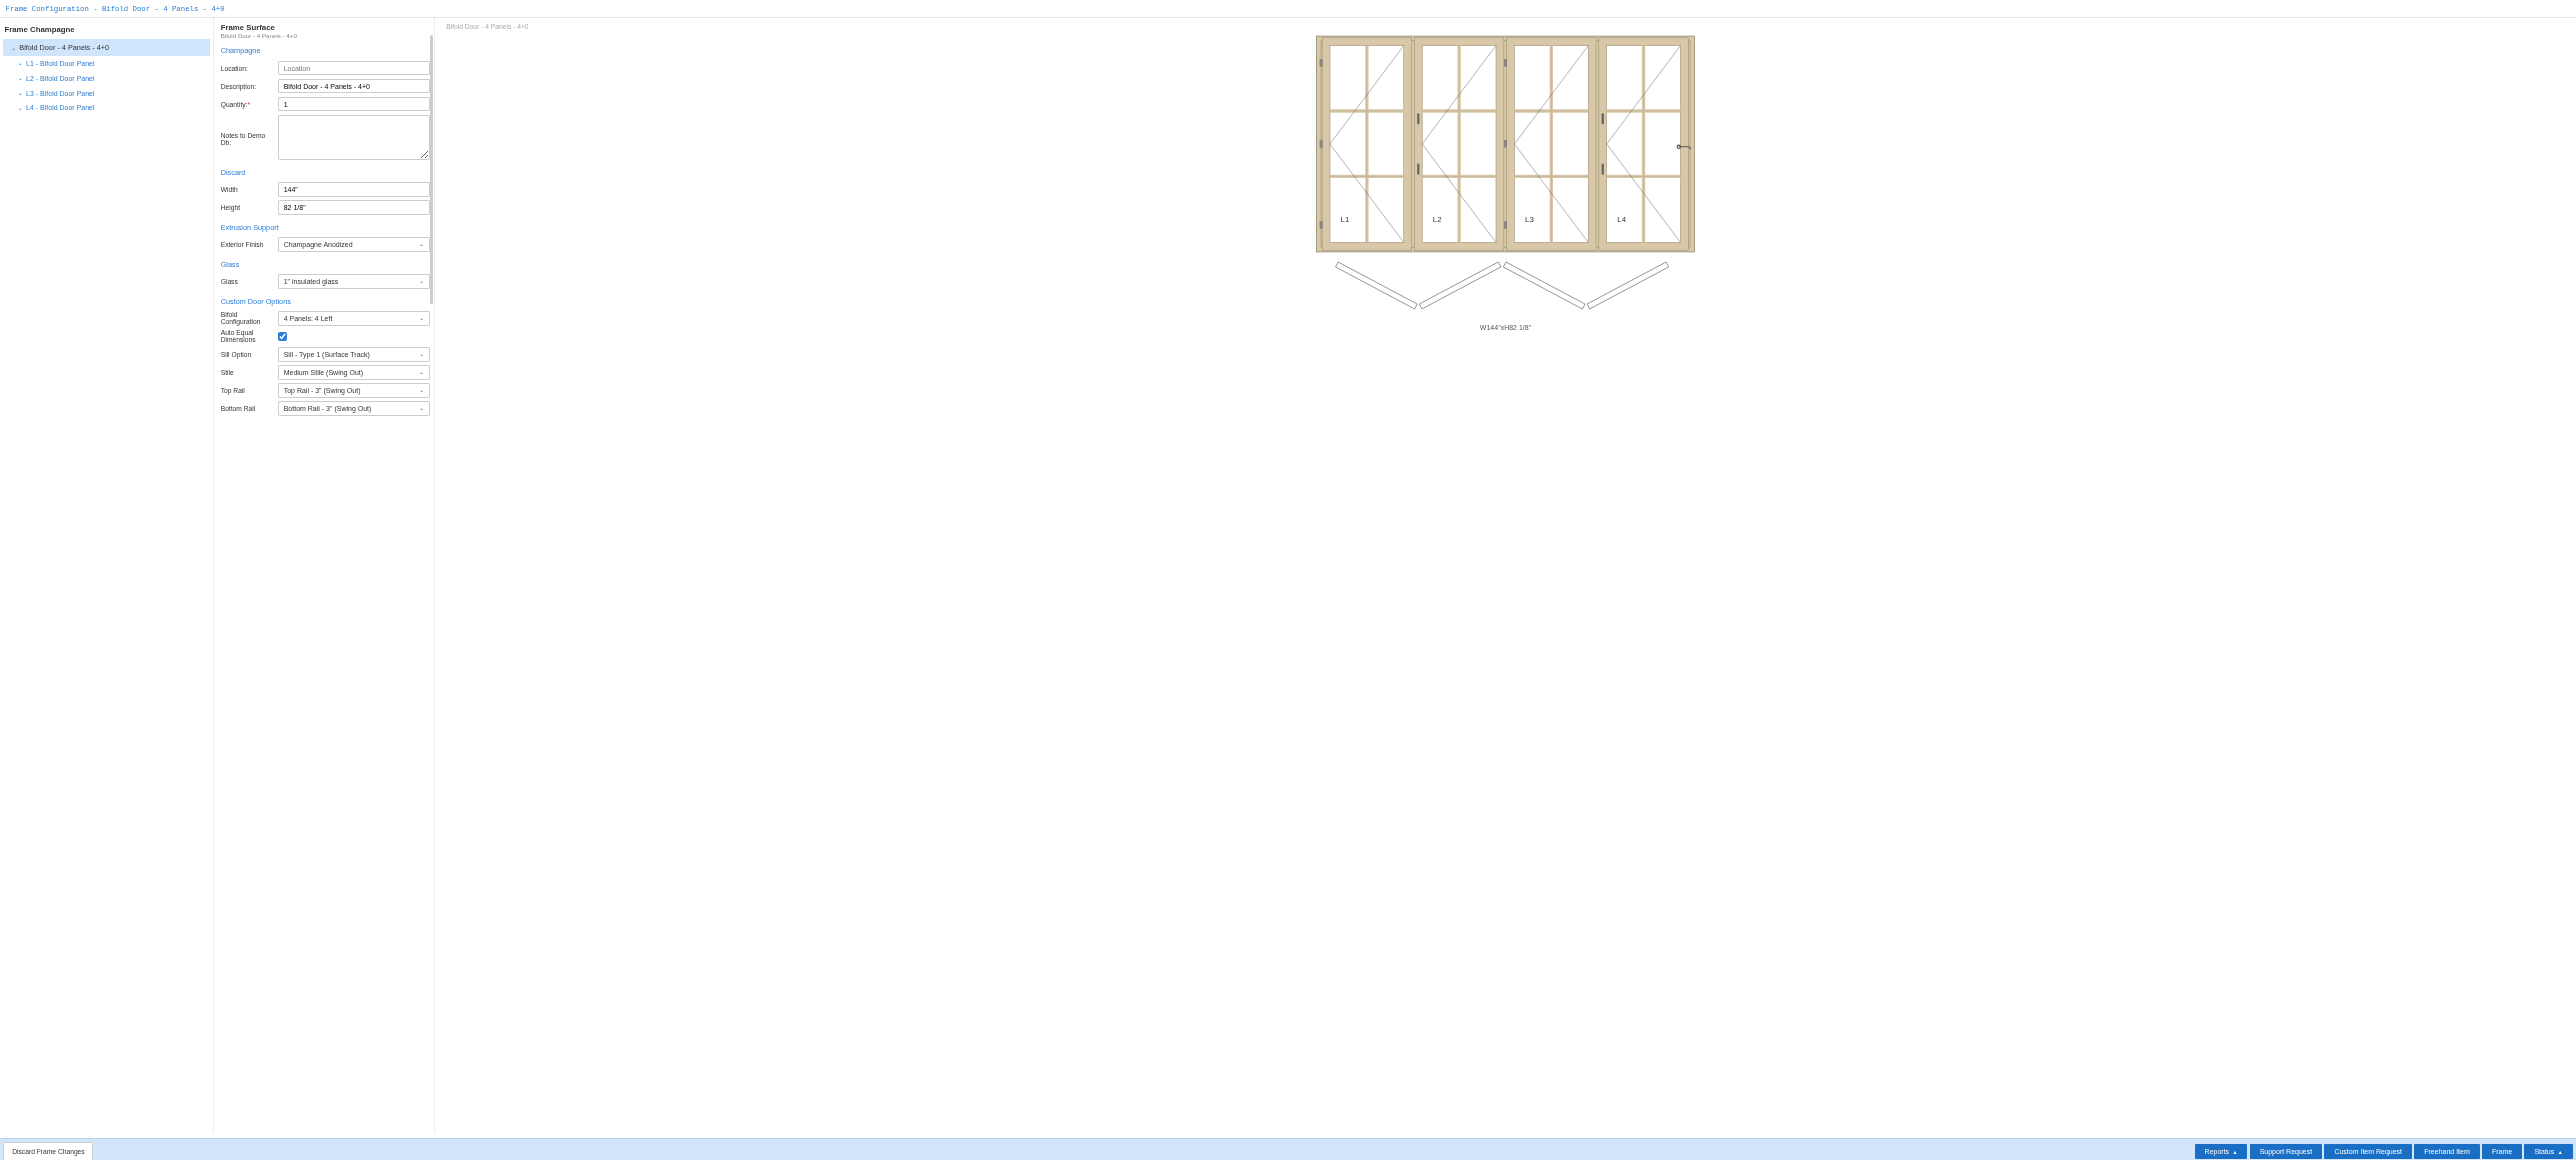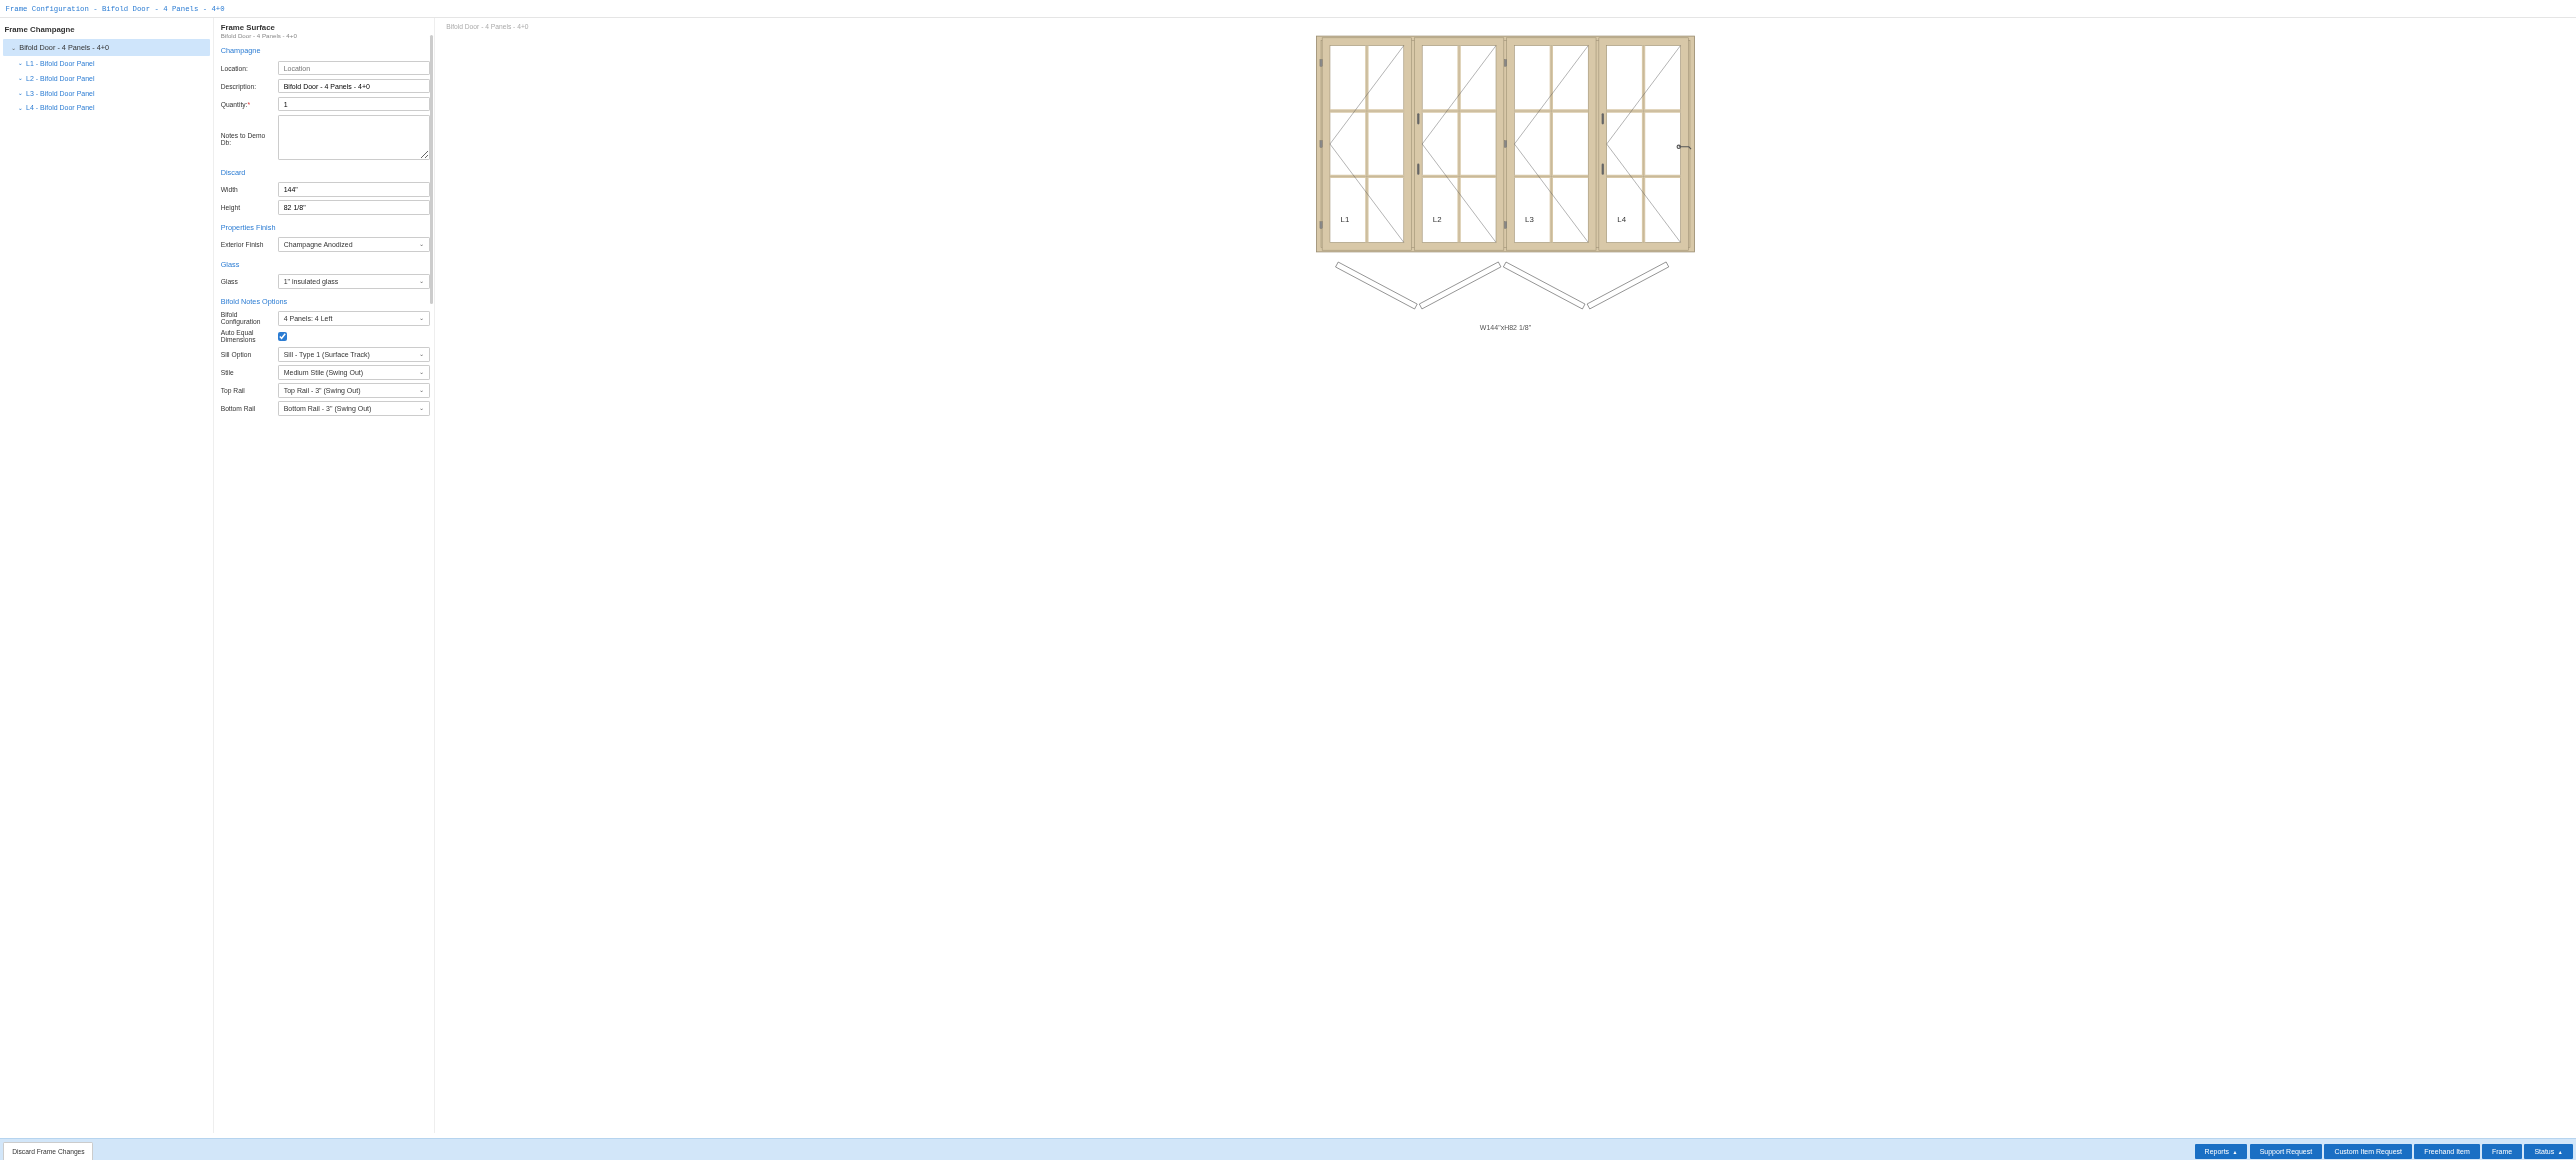--- a/index.html
+++ b/index.html
@@ -187,39 +187,39 @@
     <div class="section-h">Discard</div>
     <div class="form-row">
       <label>Width</label>
       <input type="text" value="144&quot;" style="">
     </div>
     <div class="form-row">
       <label>Height</label>
       <input type="text" value="82 1/8&quot;" style="">
     </div>
 
-    <div class="section-h">Properties Finish</div>
+    <div class="section-h">Extrusion Support</div>
     <div class="form-row">
       <label>Exterior Finish</label>
       <div class="select">
         <span>Champagne Anodized</span>
           <span class="caret">⌄</span>
       </div>
     </div>
 
     <div class="section-h">Glass</div>
     <div class="form-row">
       <label>Glass</label>
       <div class="select">
         <span>1" insulated glass</span>
           <span class="caret">⌄</span>
       </div>
     </div>
 
-    <div class="section-h">Bifold Notes Options</div>
+    <div class="section-h">Custom Door Options</div>
     <div class="form-row">
       <label>Bifold Configuration</label>
       <div class="select">
         <span>4 Panels: 4 Left</span>
           <span class="caret">⌄</span>
       </div>
     </div>
     <div class="form-row">
       <label style="line-height:1.1;">Auto Equal Dimensions</label>
       <input type="checkbox" class="blue" checked="" style="">

